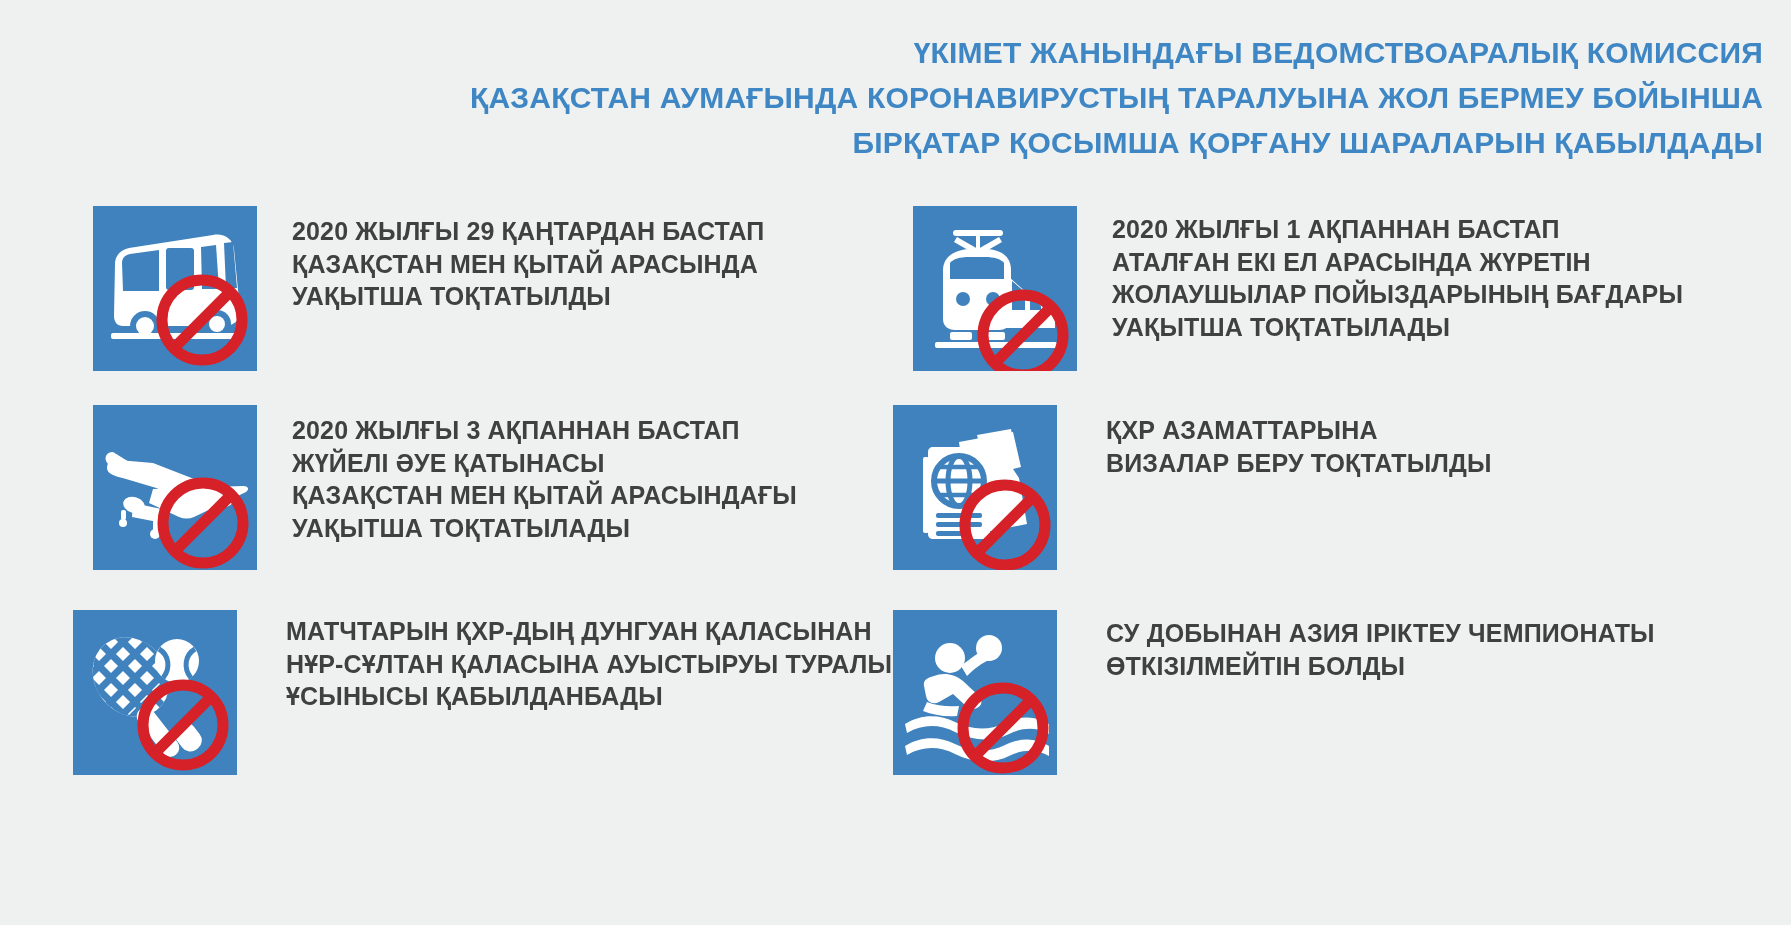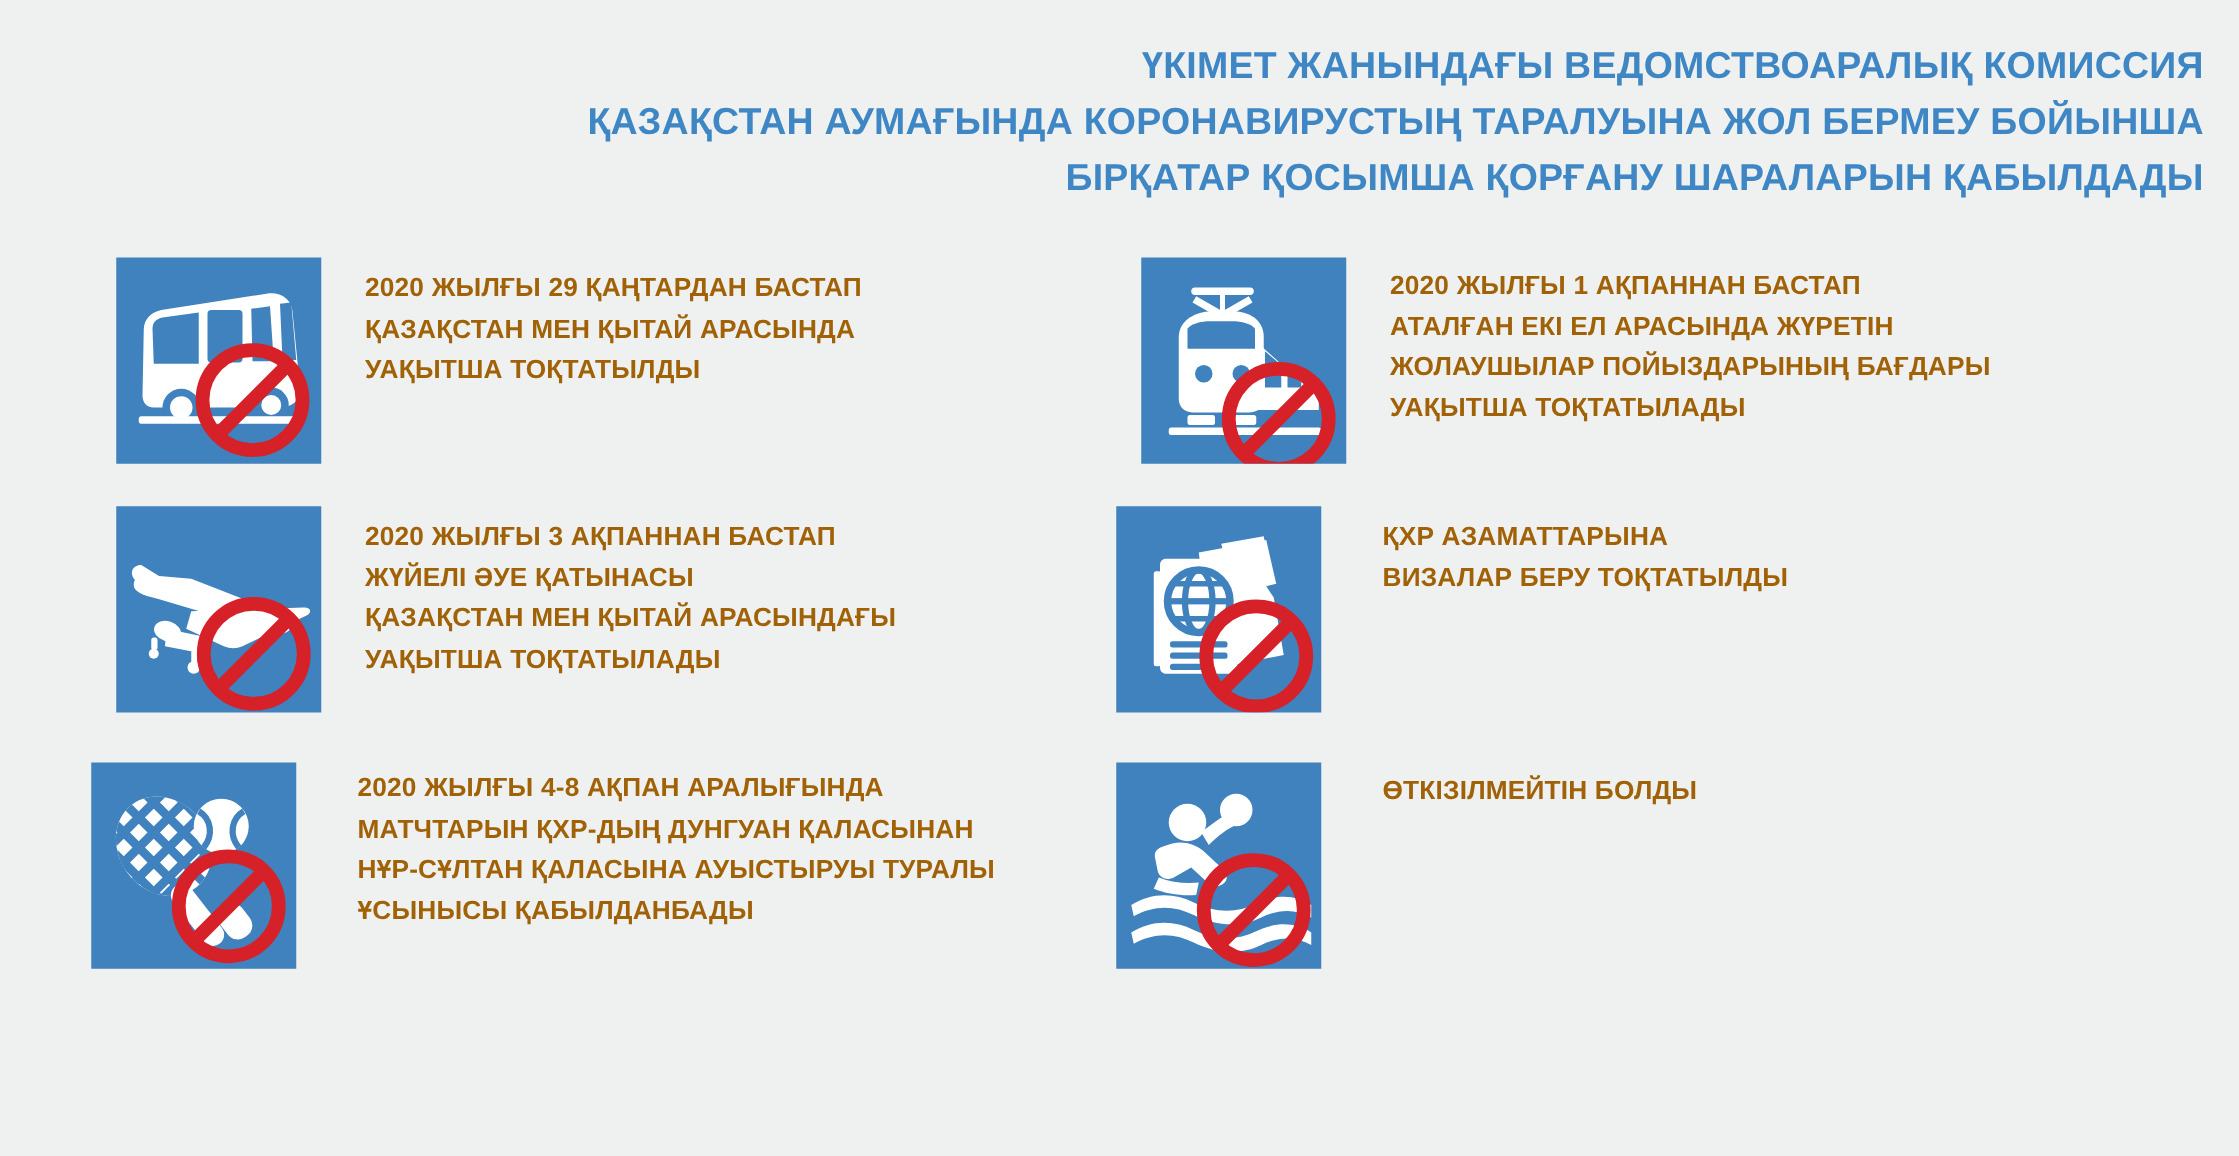--- a/index.html
+++ b/index.html
@@ -47,23 +47,23 @@
   .tile{
     width:164px;height:165px;
     background:#3f82bd;
     flex:0 0 164px;
     position:relative;
     overflow:hidden;
   }
   .tile svg{position:absolute;left:0;top:0;width:164px;height:165px;display:block;}
   .item-text{
     margin-left:35px;
-    color:#a16207;
+    color:#404040;
     font-weight:bold;
-    font-size:21px;
+    font-size:25px;
     line-height:32.5px;
     letter-spacing:.15px;
     text-transform:uppercase;
     padding-top:9px;
     white-space:nowrap;
   }
   .item-text .ln{display:block;}
   
   .r2 .item-text{padding-top:7px;}
   .r3 .item-text{padding-top:9px;}
@@ -293,21 +293,20 @@
               <path d="M122 39 C112 45 110 58 118 68" fill="none" stroke="#3f82bd" stroke-width="5"></path>
             </g>
 
             <g>
               <circle cx="110" cy="115" r="40" fill="none" stroke="#d62128" stroke-width="11"></circle>
               <rect x="104.5" y="74" width="11" height="82" rx="1" fill="#d62128" transform="rotate(45 110 115)"></rect>
             </g>
           </svg>
         </div>
         <div class="item-text">
-          <span class="ln">2020 ЖЫЛҒЫ 4-8 АҚПАН АРАЛЫҒЫНДА</span>
           <span class="ln">МАТЧТАРЫН ҚХР-ДЫҢ ДУНГУАН ҚАЛАСЫНАН</span>
           <span class="ln">НҰР-СҰЛТАН ҚАЛАСЫНА АУЫСТЫРУЫ ТУРАЛЫ</span>
           <span class="ln">ҰСЫНЫСЫ ҚАБЫЛДАНБАДЫ</span>
         </div>
       </div>
 
       
       <div class="item r3">
         <div class="tile">
           <svg viewBox="0 0 164 165" xmlns="http://www.w3.org/2000/svg">
@@ -327,18 +326,19 @@
               <path d="M12 136 C28 126 46 126 62 134 C78 142 96 143 112 135 C128 127 144 128 156 136 L156 146 C144 139 130 139 116 146 C100 154 80 153 62 144 C46 136 30 136 14 145 Z"></path>
             </g>
 
             <g>
               <circle cx="110" cy="118" r="40" fill="none" stroke="#d62128" stroke-width="11"></circle>
               <rect x="104.5" y="77" width="11" height="82" rx="1" fill="#d62128" transform="rotate(45 110 118)"></rect>
             </g>
           </svg>
         </div>
         <div class="item-text">
+          <span class="ln">СУ ДОБЫНАН АЗИЯ ІРІКТЕУ ЧЕМПИОНАТЫ</span>
           <span class="ln">ӨТКІЗІЛМЕЙТІН БОЛДЫ</span>
         </div>
       </div>
     </div>
   </div>
 </div>
 
 </body></html>

